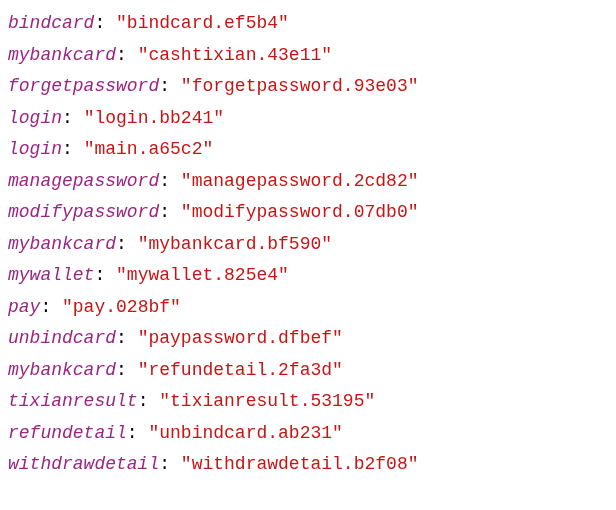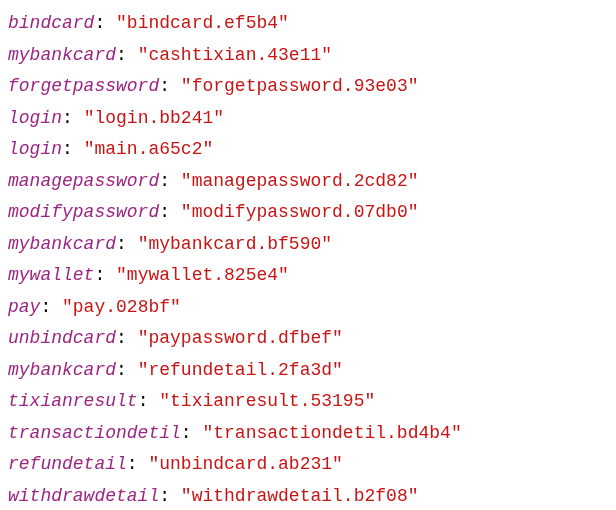--- a/index.html
+++ b/index.html
@@ -35,16 +35,15 @@
     <div class="entry"><span class="key">login</span><span class="colon">: </span><span class="value">"login.bb241"</span></div>
     <div class="entry"><span class="key">login</span><span class="colon">: </span><span class="value">"main.a65c2"</span></div>
     <div class="entry"><span class="key">managepassword</span><span class="colon">: </span><span class="value">"managepassword.2cd82"</span></div>
     <div class="entry"><span class="key">modifypassword</span><span class="colon">: </span><span class="value">"modifypassword.07db0"</span></div>
     <div class="entry"><span class="key">mybankcard</span><span class="colon">: </span><span class="value">"mybankcard.bf590"</span></div>
     <div class="entry"><span class="key">mywallet</span><span class="colon">: </span><span class="value">"mywallet.825e4"</span></div>
     <div class="entry"><span class="key">pay</span><span class="colon">: </span><span class="value">"pay.028bf"</span></div>
     <div class="entry"><span class="key">unbindcard</span><span class="colon">: </span><span class="value">"paypassword.dfbef"</span></div>
     <div class="entry"><span class="key">mybankcard</span><span class="colon">: </span><span class="value">"refundetail.2fa3d"</span></div>
     <div class="entry"><span class="key">tixianresult</span><span class="colon">: </span><span class="value">"tixianresult.53195"</span></div>
-    <div class="entry"><span class="key">transactiondetil</span><span class="colon">: </span><span class="value">"transactiondetil.bd4b4"</span></div>
     <div class="entry"><span class="key">refundetail</span><span class="colon">: </span><span class="value">"unbindcard.ab231"</span></div>
     <div class="entry"><span class="key">withdrawdetail</span><span class="colon">: </span><span class="value">"withdrawdetail.b2f08"</span></div>
   </div>
 
 </body></html>

